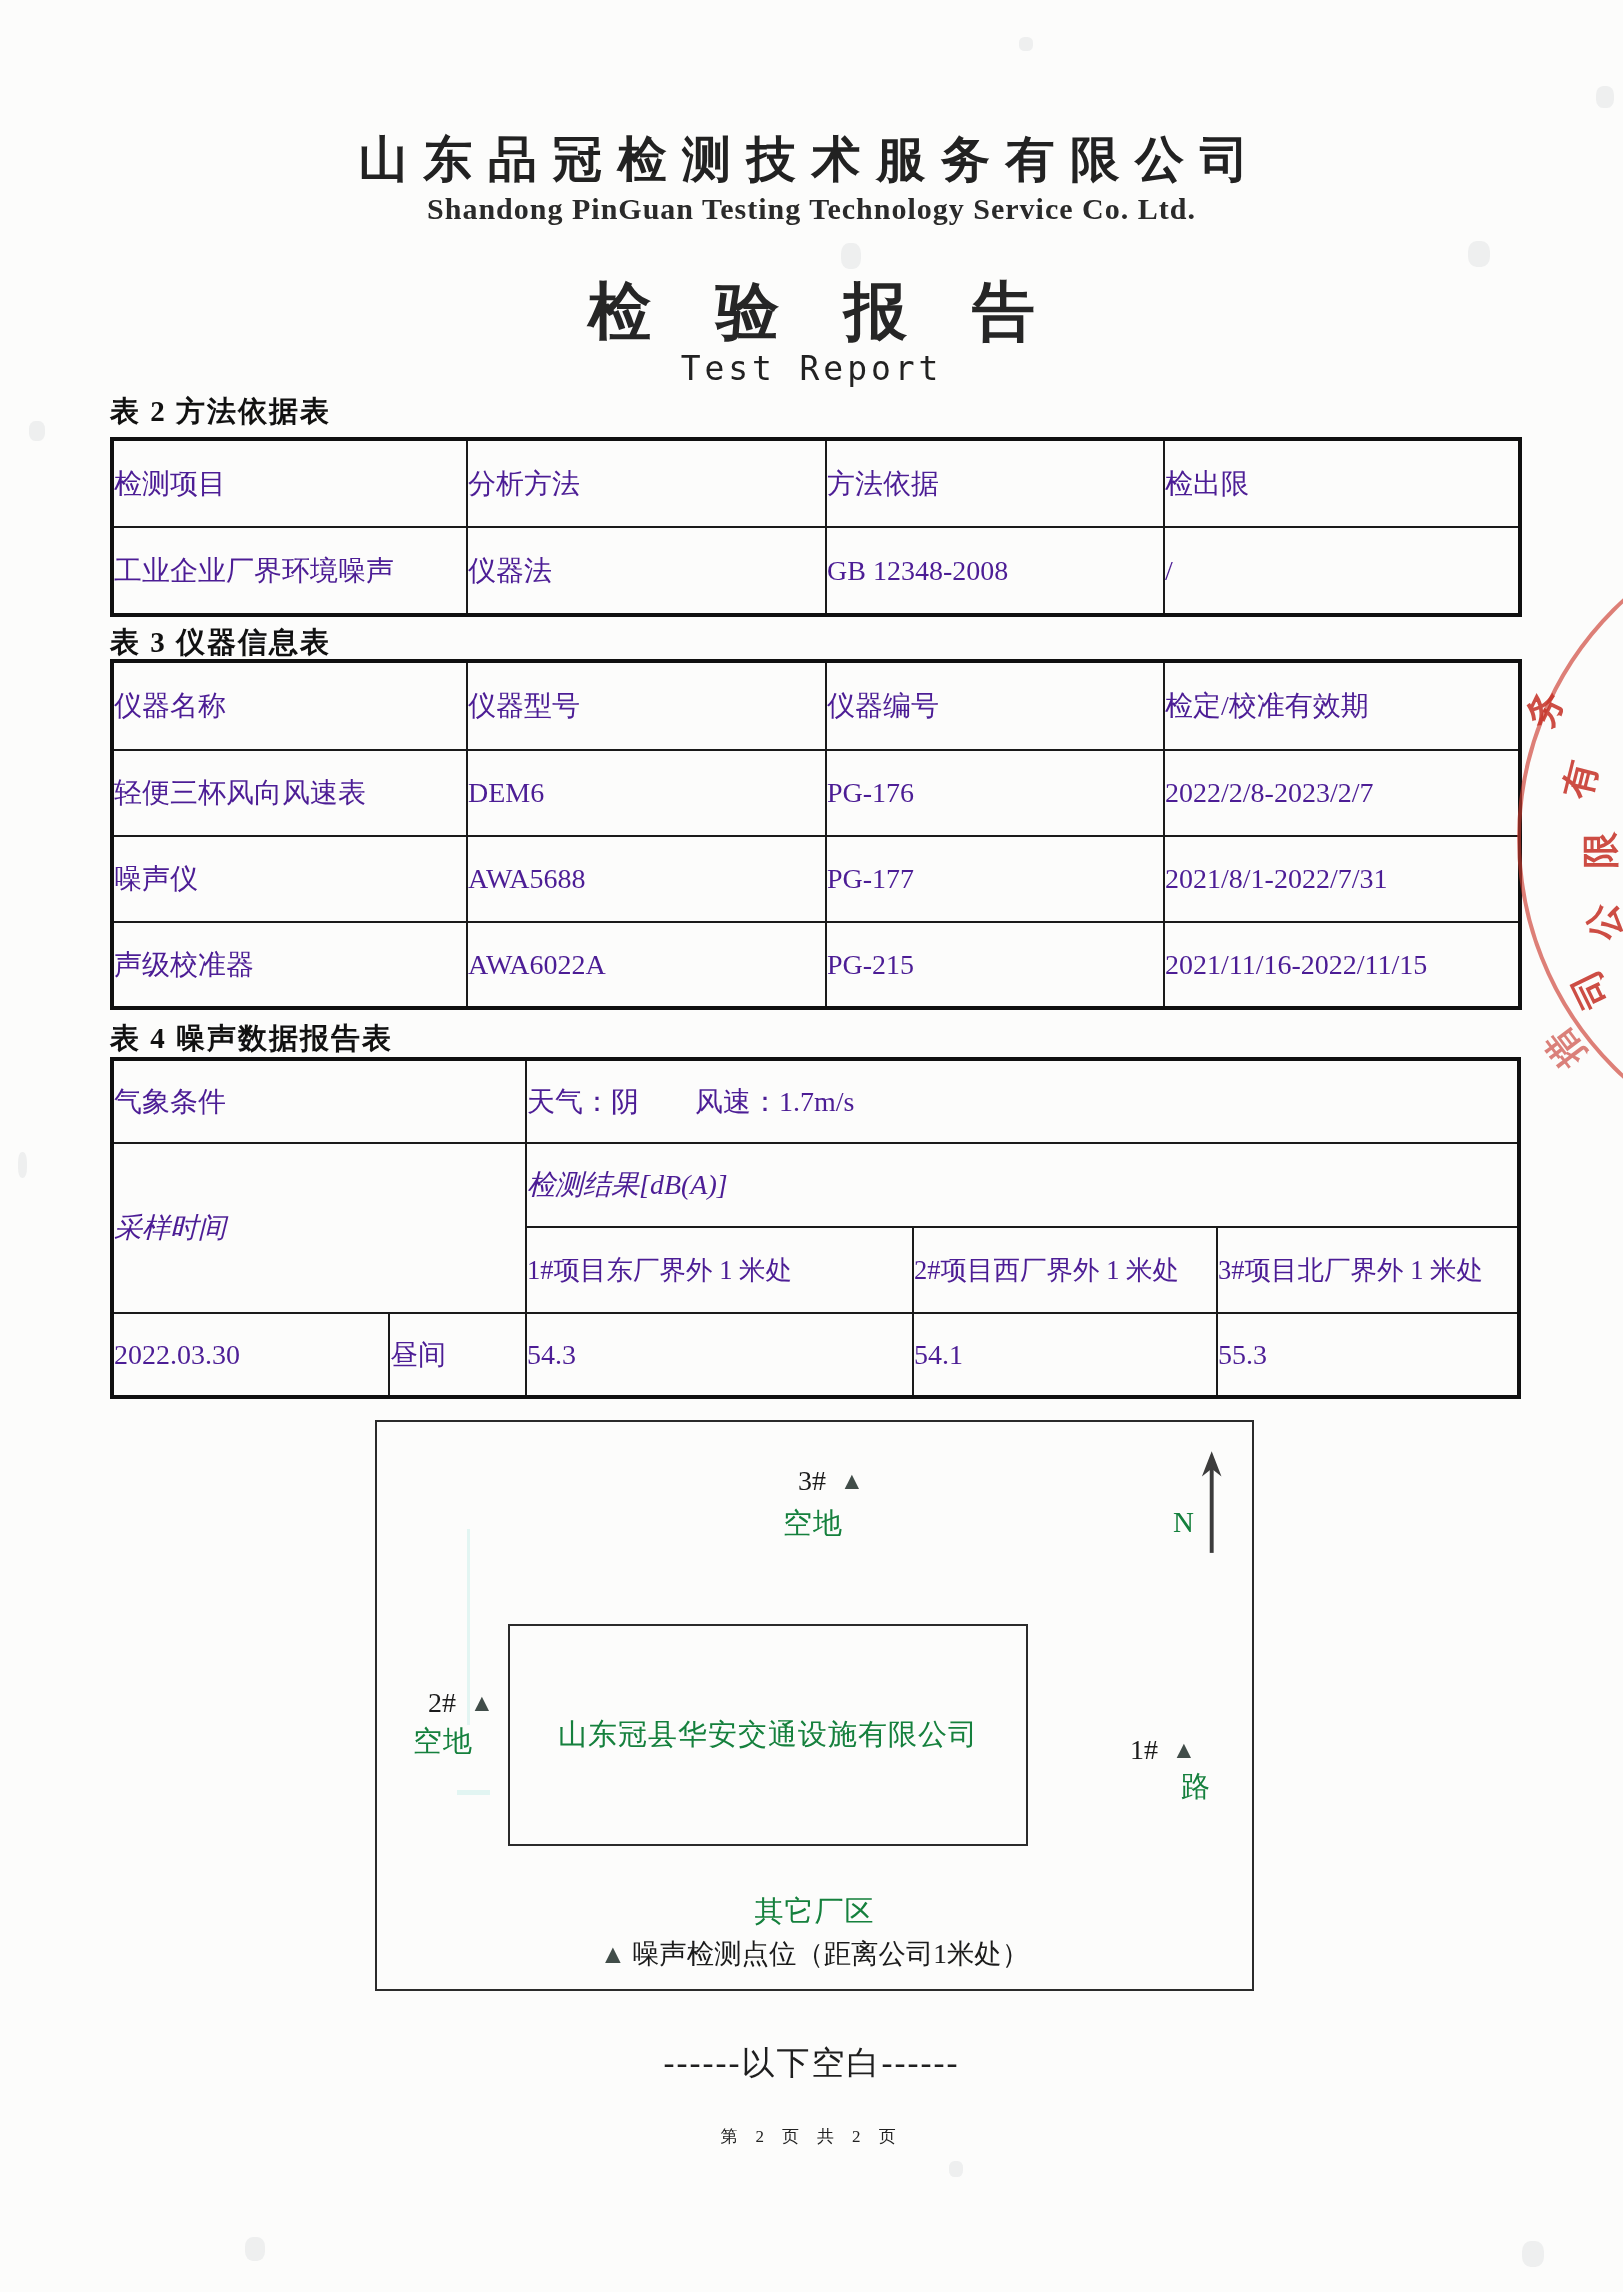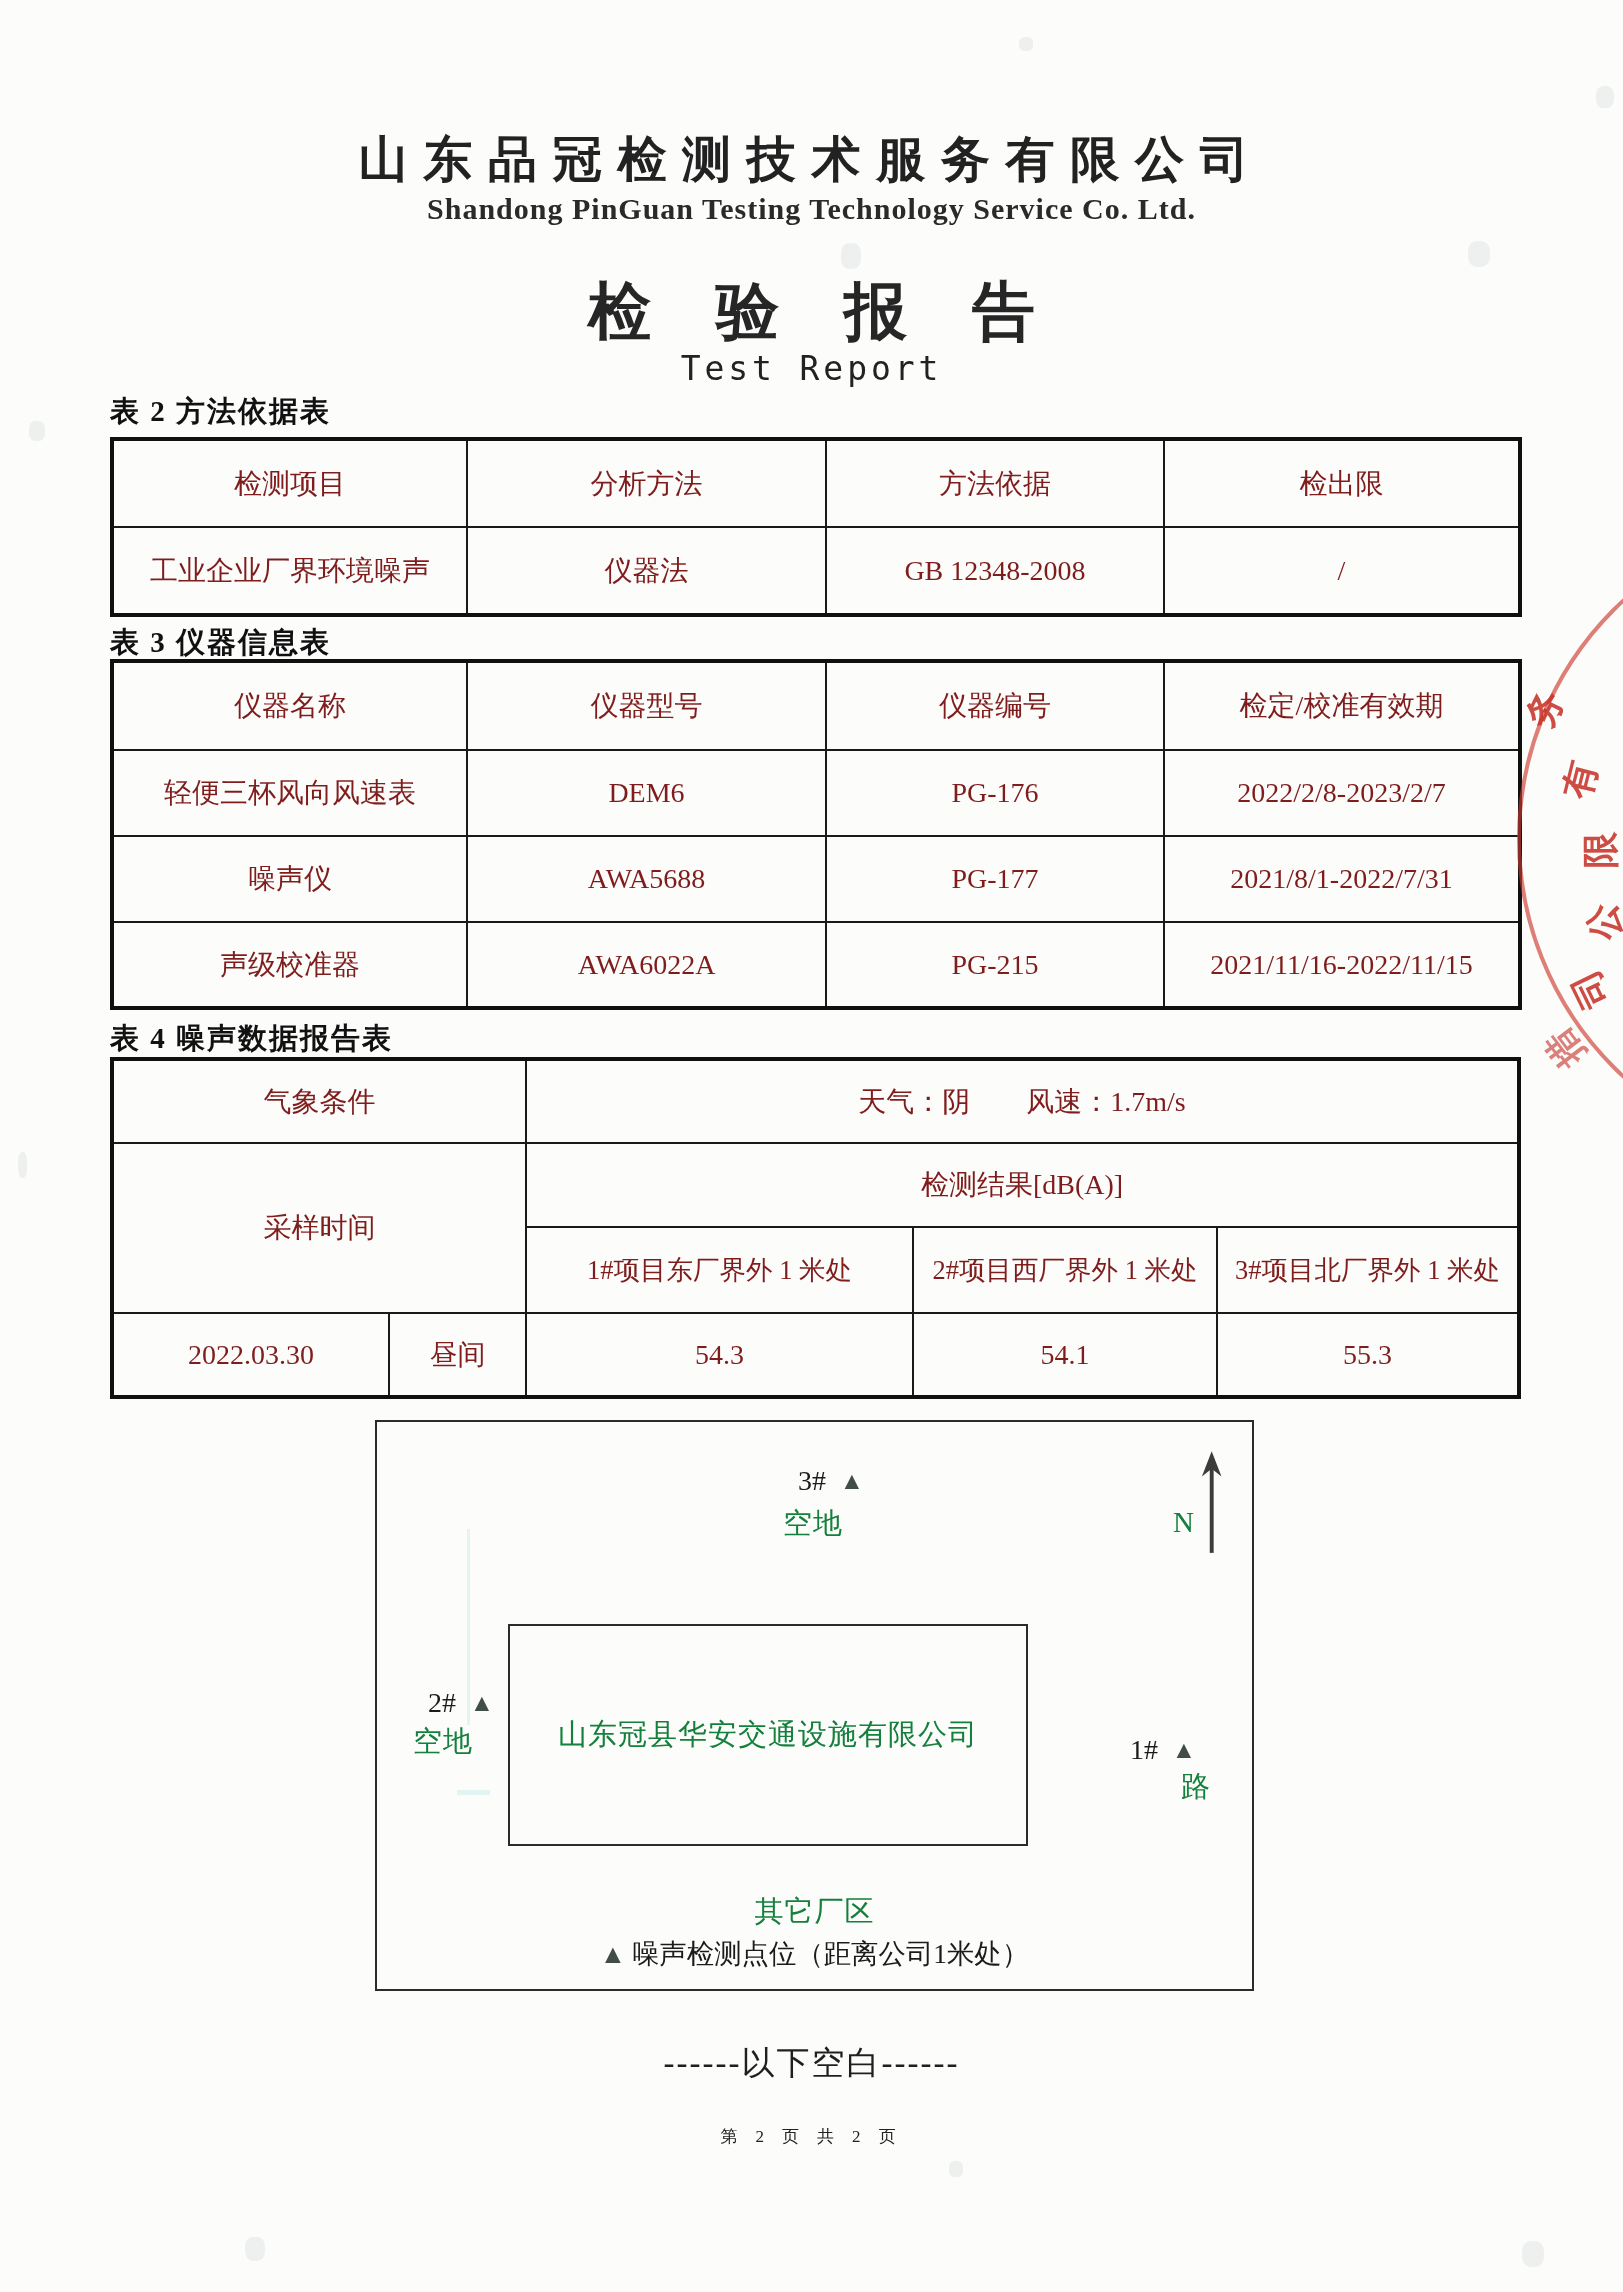--- a/index.html
+++ b/index.html
@@ -16,30 +16,30 @@
   .en-title { top:192px; font-size:30px; font-weight:bold; letter-spacing:1px; color:#2a2a2a; }
   .report-title { top:269px; font-size:63px; font-weight:bold; letter-spacing:65px; text-indent:65px; color:#262626; }
   .report-title-en { top:349px; font-size:33px; letter-spacing:3.9px; font-family:"DejaVu Sans Mono","Liberation Mono",monospace; color:#222; }
 
   .tbl-label { left:110px; font-size:29px; font-weight:bold; color:#111; letter-spacing:2px; }
   .lbl-t2 { top:392px; }
   .lbl-t3 { top:623px; }
   .lbl-t4 { top:1019px; }
 
   table.doc { border-collapse:collapse; table-layout:fixed; width:1407px; background:transparent; }
-  table.doc td { border-style:solid; border-color:#1a1a1a; border-width:2.9px 2px; text-align:center; vertical-align:middle; font-size:28px; color:#7f1d1d; padding:0; }
+  table.doc td { border-style:solid; border-color:#1a1a1a; border-width:2.9px 2px; vertical-align:middle; font-size:28px; color:#4c1d95; padding:0; }
   table.doc { border:4.9px solid #101010; }
   .t2 { left:110px; top:437px; height:176px; }
   .t3 { left:110px; top:659px; height:260px; }
   .t4 { left:110px; top:1057px; height:339px; }
   .t2 td { height:88px; }
   .t3 tr.hdr td { height:89px; }
   .t3 tr.r td { height:86px; }
   .t4 tr.r1 td { height:84px; }
-  .t4 tr.r2 td { height:84px; }
+  .t4 tr.r2 td { height:84px;font-style:italic; }
   .t4 tr.r3 td { height:86px; font-size:26.5px; }
   .t4 tr.r4 td { height:84px; }
 
   
   .diagram { left:375px; top:1420px; width:879px; height:571px; border:2.9px solid #2b2b2b; }
   .inner-box { left:131px; top:202px; width:520px; height:222px; border:2.9px solid #2b2b2b; display:flex; align-items:center; justify-content:center; }
   .d-text { font-size:29px; color:#15803d; letter-spacing:1px; }
   .pt-label { display:flex; align-items:center; gap:13.7px; font-size:28px; }
   .tri { color:#414d49; font-size:24.5px; line-height:1; }
   .legend-row { display:flex; align-items:center; justify-content:center; gap:5.9px; width:100%; }

